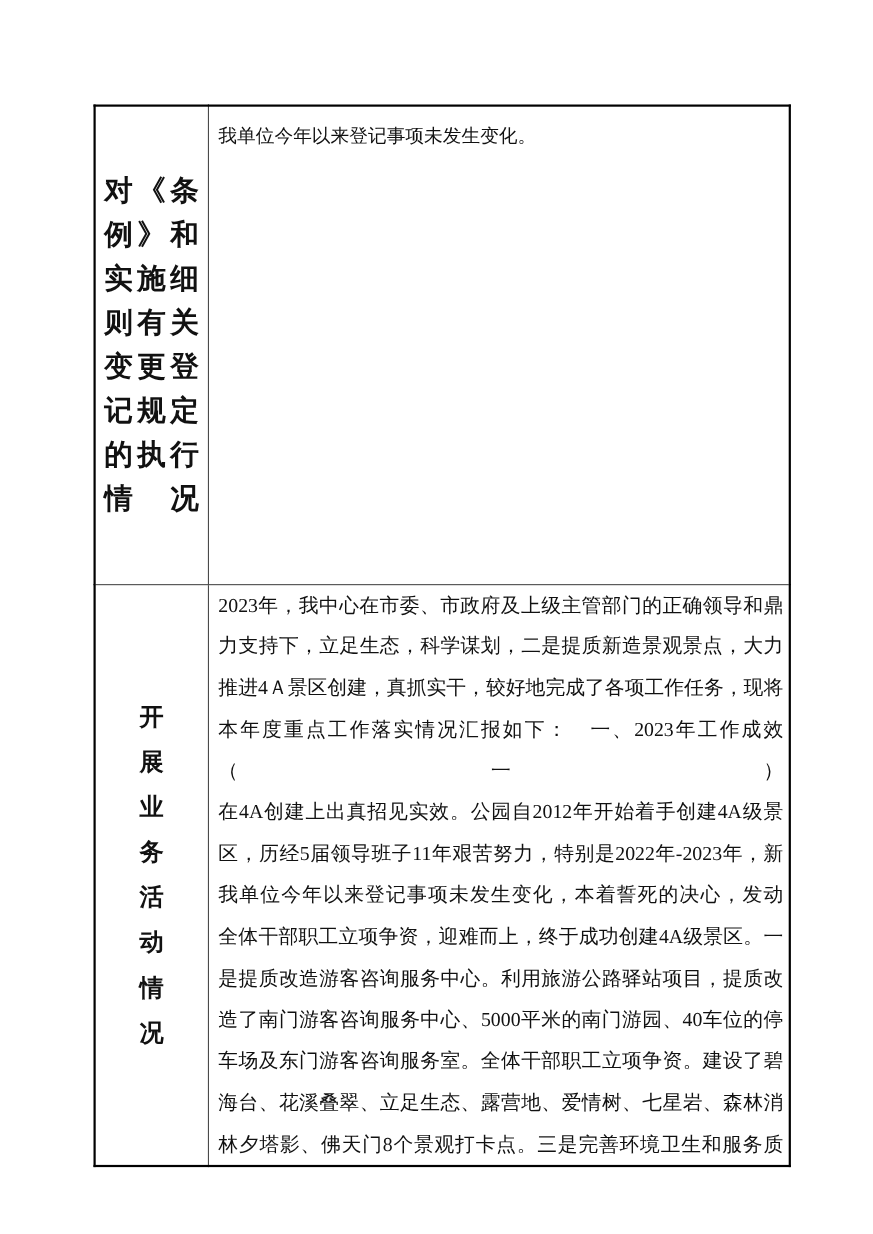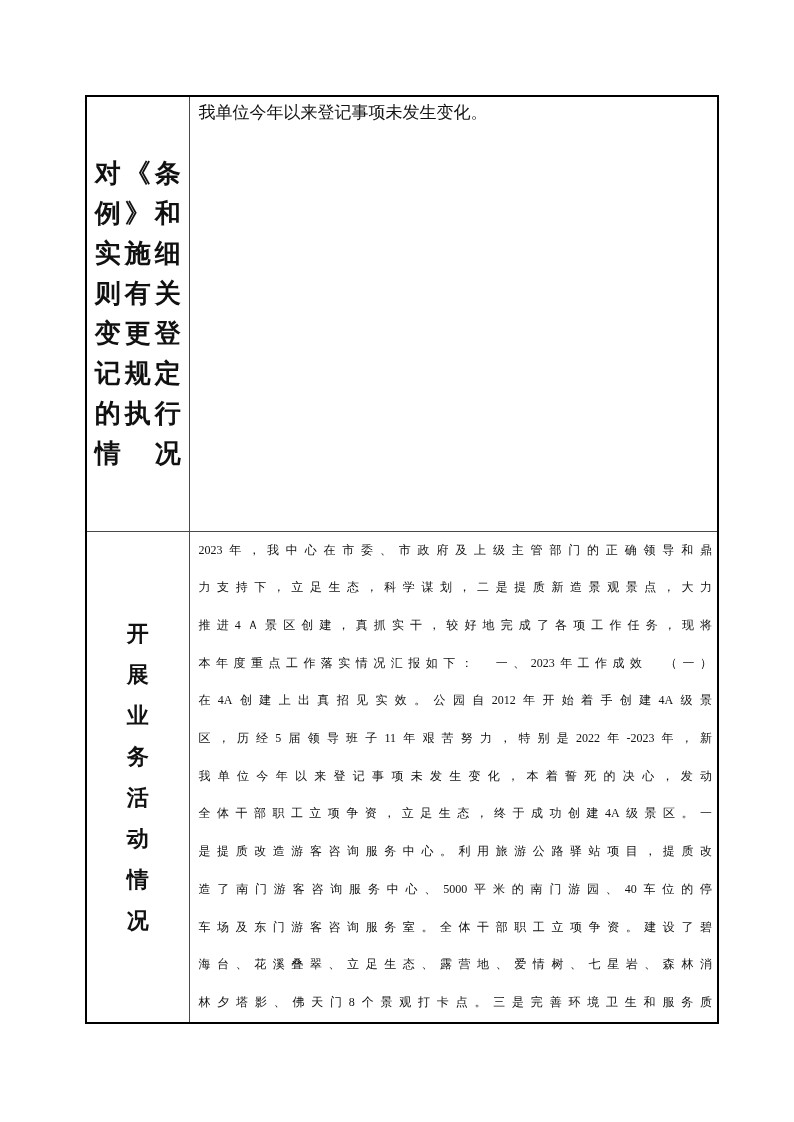--- a/index.html
+++ b/index.html
@@ -50,29 +50,29 @@
     line-height: 41px;
     text-align: center;
   }
   td.content-cell {
     vertical-align: top;
   }
   .content-block {
     padding: 0 5px 0 9px;
   }
   .content-block.first-row {
-    padding-top: 3px;
+    padding-top: 14px;
   }
   .content-line-plain {
     font-size: 17px;
     line-height: 26px;
     text-align: left;
   }
   .content-line-justify {
-    font-size: 12px;
+    font-size: 18px;
     line-height: 37.7px;
     text-align: justify;
     text-align-last: justify;
     text-justify: inter-character;
   }
 </style>
 </head>
 <body>
 
 <div class="page">
@@ -112,21 +112,21 @@
       </td>
       <td class="content-cell">
         <div class="content-block">
               <div class="content-line-justify">2023年，我中心在市委、市政府及上级主管部门的正确领导和鼎</div>
               <div class="content-line-justify">力支持下，立足生态，科学谋划，二是提质新造景观景点，大力</div>
               <div class="content-line-justify">推进4Ａ景区创建，真抓实干，较好地完成了各项工作任务，现将</div>
               <div class="content-line-justify">本年度重点工作落实情况汇报如下：　一、2023年工作成效　（一）</div>
               <div class="content-line-justify">在4A创建上出真招见实效。公园自2012年开始着手创建4A级景</div>
               <div class="content-line-justify">区，历经5届领导班子11年艰苦努力，特别是2022年-2023年，新</div>
               <div class="content-line-justify">我单位今年以来登记事项未发生变化，本着誓死的决心，发动</div>
-              <div class="content-line-justify">全体干部职工立项争资，立足生态，终于成功创建4A级景区。一</div>
+              <div class="content-line-justify">全体干部职工立项争资，迎难而上，终于成功创建4A级景区。一</div>
               <div class="content-line-justify">是提质改造游客咨询服务中心。利用旅游公路驿站项目，提质改</div>
               <div class="content-line-justify">造了南门游客咨询服务中心、5000平米的南门游园、40车位的停</div>
               <div class="content-line-justify">车场及东门游客咨询服务室。全体干部职工立项争资。建设了碧</div>
               <div class="content-line-justify">海台、花溪叠翠、立足生态、露营地、爱情树、七星岩、森林消</div>
               <div class="content-line-justify">林夕塔影、佛天门8个景观打卡点。三是完善环境卫生和服务质</div>
             </div>
       </td>
     </tr>
   </tbody>
     </table>

